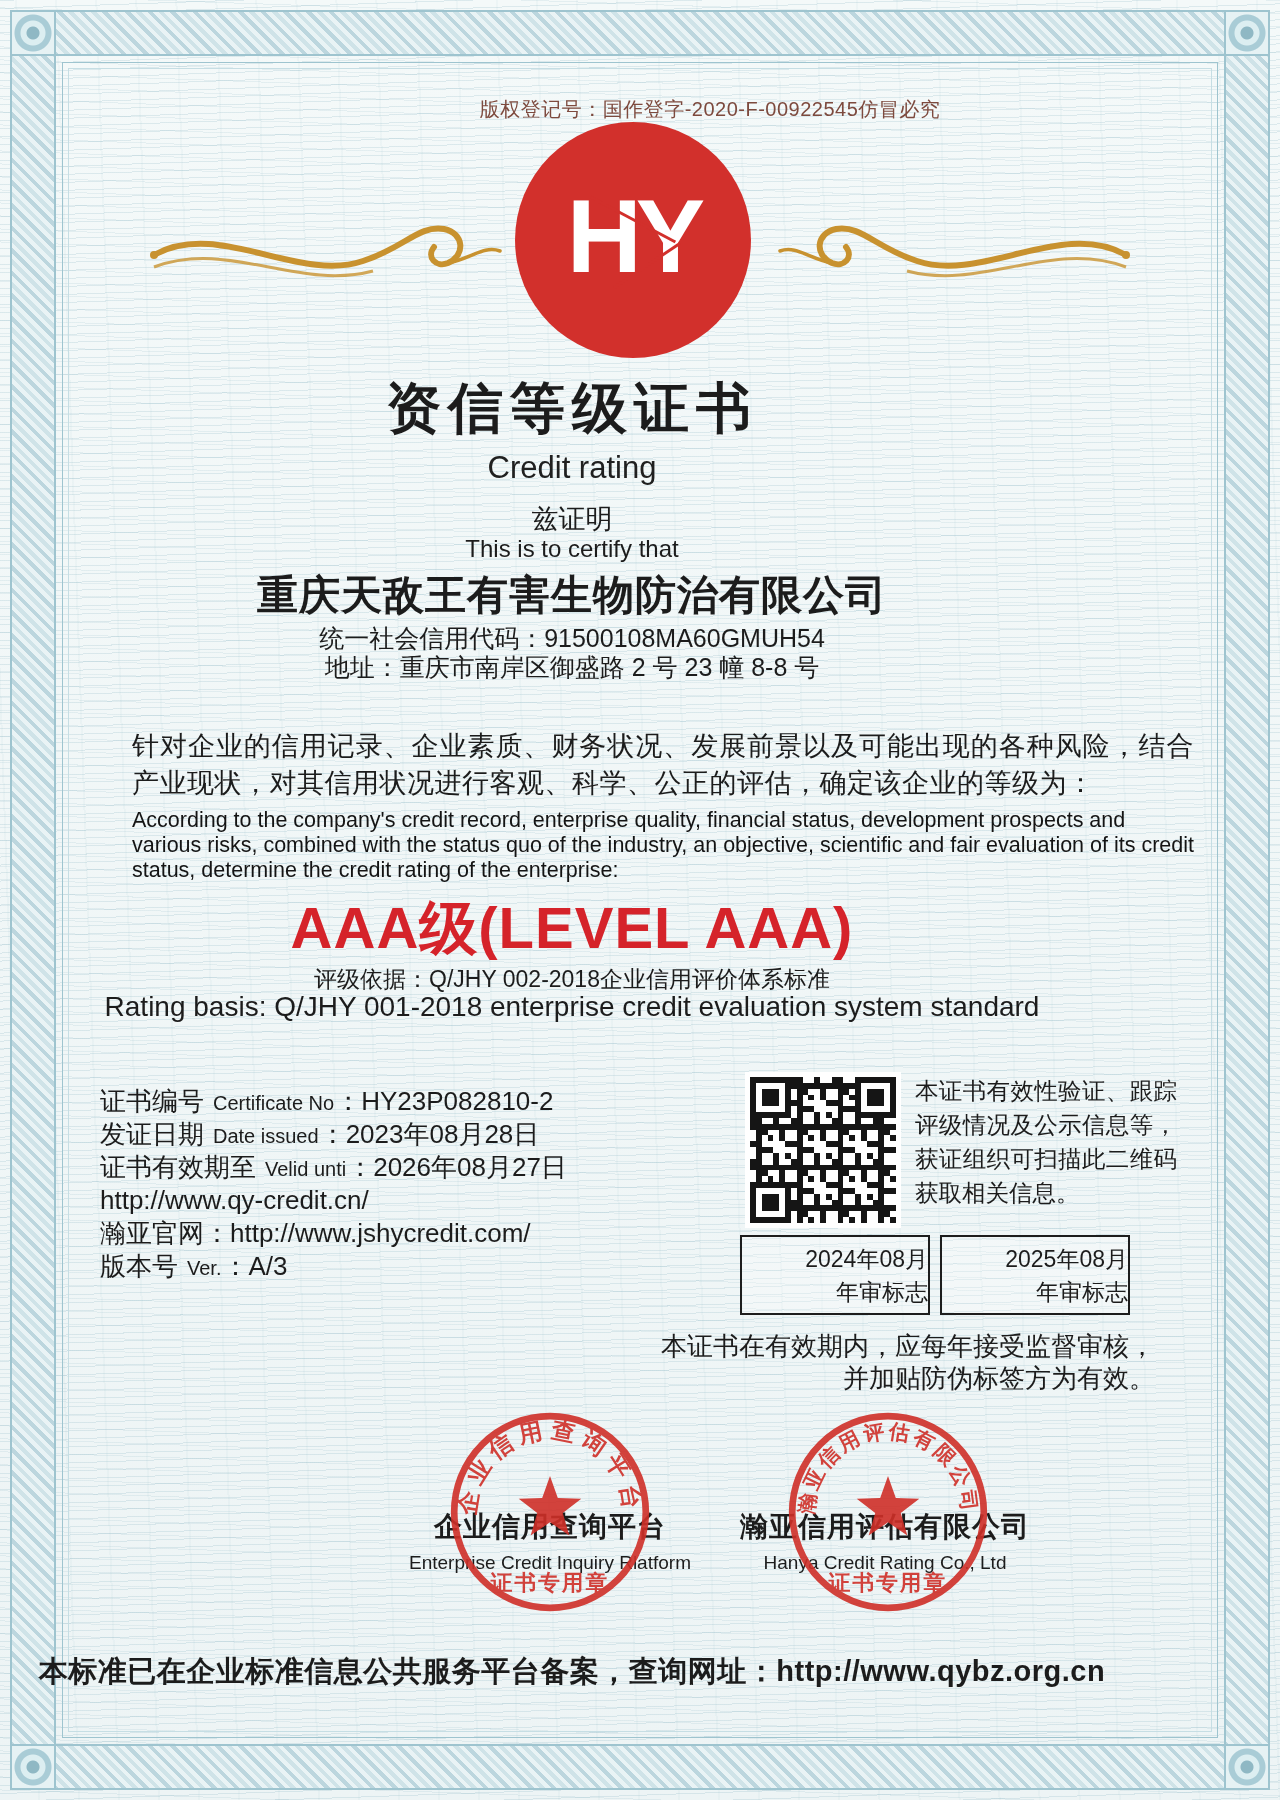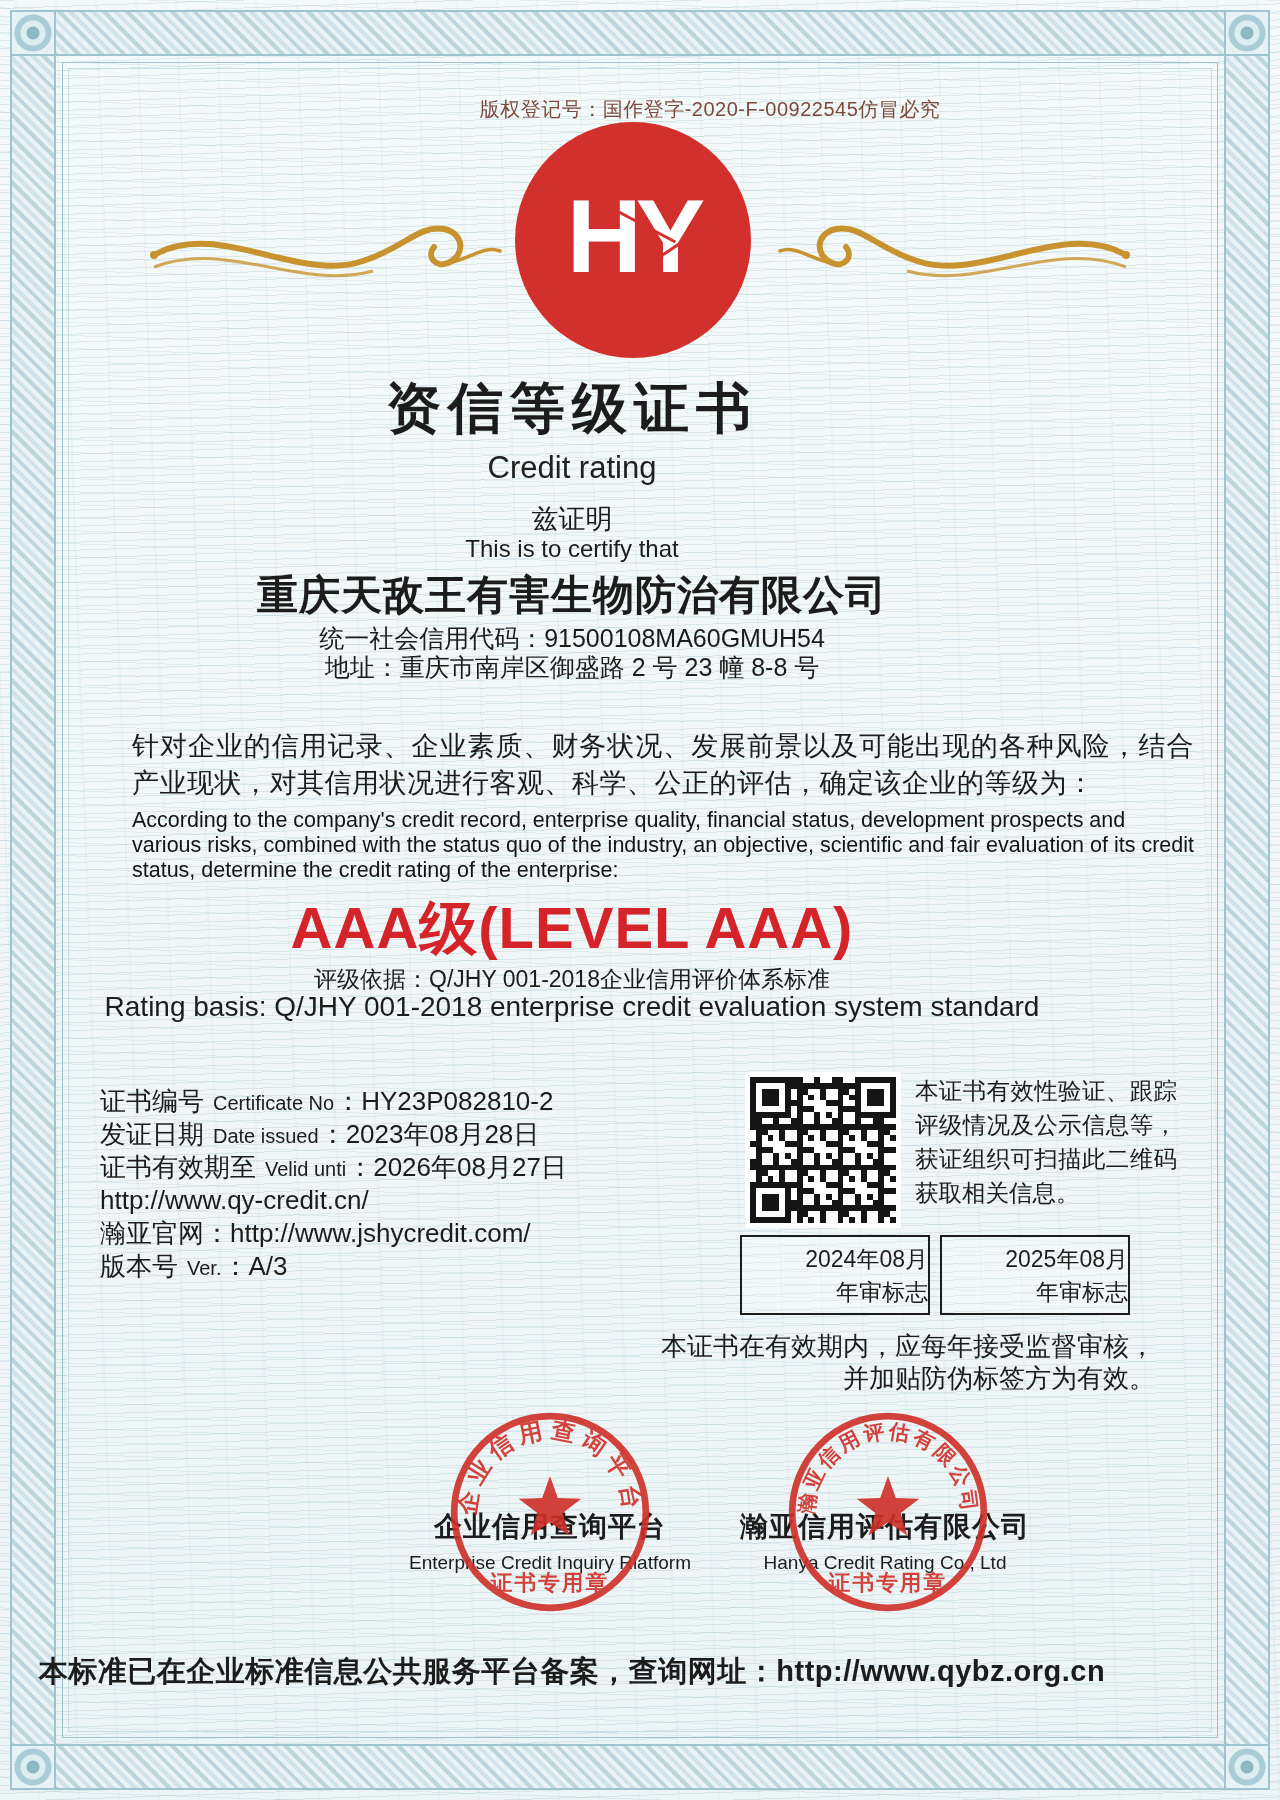--- a/index.html
+++ b/index.html
@@ -119,21 +119,21 @@
   <div class="center company">重庆天敌王有害生物防治有限公司</div>
   <div class="center code-line">统一社会信用代码：91500108MA60GMUH54</div>
   <div class="center addr-line">地址：重庆市南岸区御盛路 2 号 23 幢 8-8 号</div>
 
   <div class="statement">
     <div class="st-zh">针对企业的信用记录、企业素质、财务状况、发展前景以及可能出现的各种风险，结合产业现状，对其信用状况进行客观、科学、公正的评估，确定该企业的等级为：</div>
     <div class="st-en">According to the company's credit record, enterprise quality, financial status, development prospects and various risks, combined with the status quo of the industry, an objective, scientific and fair evaluation of its credit status, determine the credit rating of the enterprise:</div>
   </div>
 
   <div class="center rating-level">AAA级(LEVEL AAA)</div>
-  <div class="center basis-zh">评级依据：Q/JHY 001-2018企业信用评价体系标准</div>
+  <div class="center basis-zh">评级依据：Q/JHY 002-2018企业信用评价体系标准</div>
   <div class="center basis-en">Rating basis: Q/JHY 001-2018 enterprise credit evaluation system standard</div>
 
   <div class="details">
     <div class="d-row">
       <span class="d-zh">证书编号</span><span class="d-en">Certificate No</span><span class="d-sep">：</span><span class="d-val">HY23P082810-2</span>
     </div>
     <div class="d-row">
       <span class="d-zh">发证日期</span><span class="d-en">Date issued</span><span class="d-sep">：</span><span class="d-val">2023年08月28日</span>
     </div>
     <div class="d-row">

